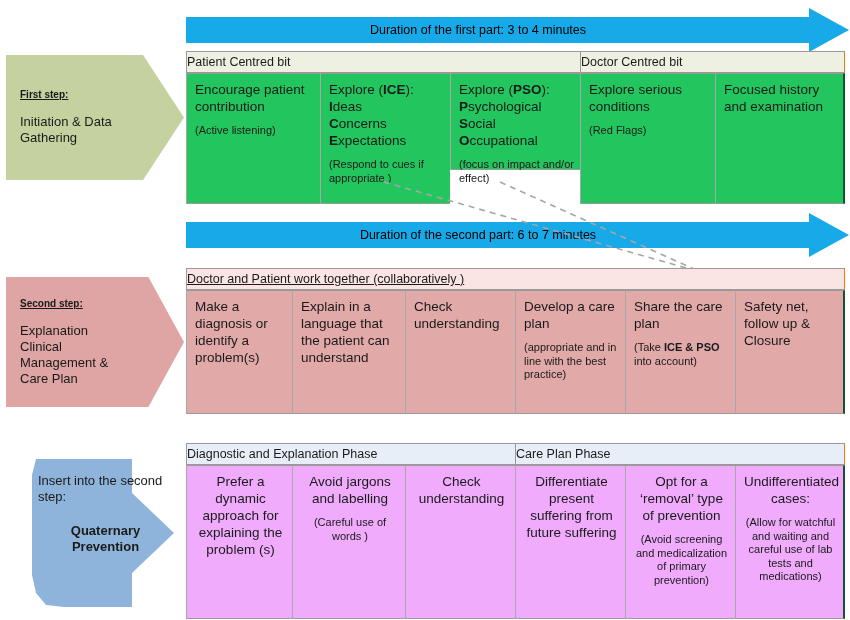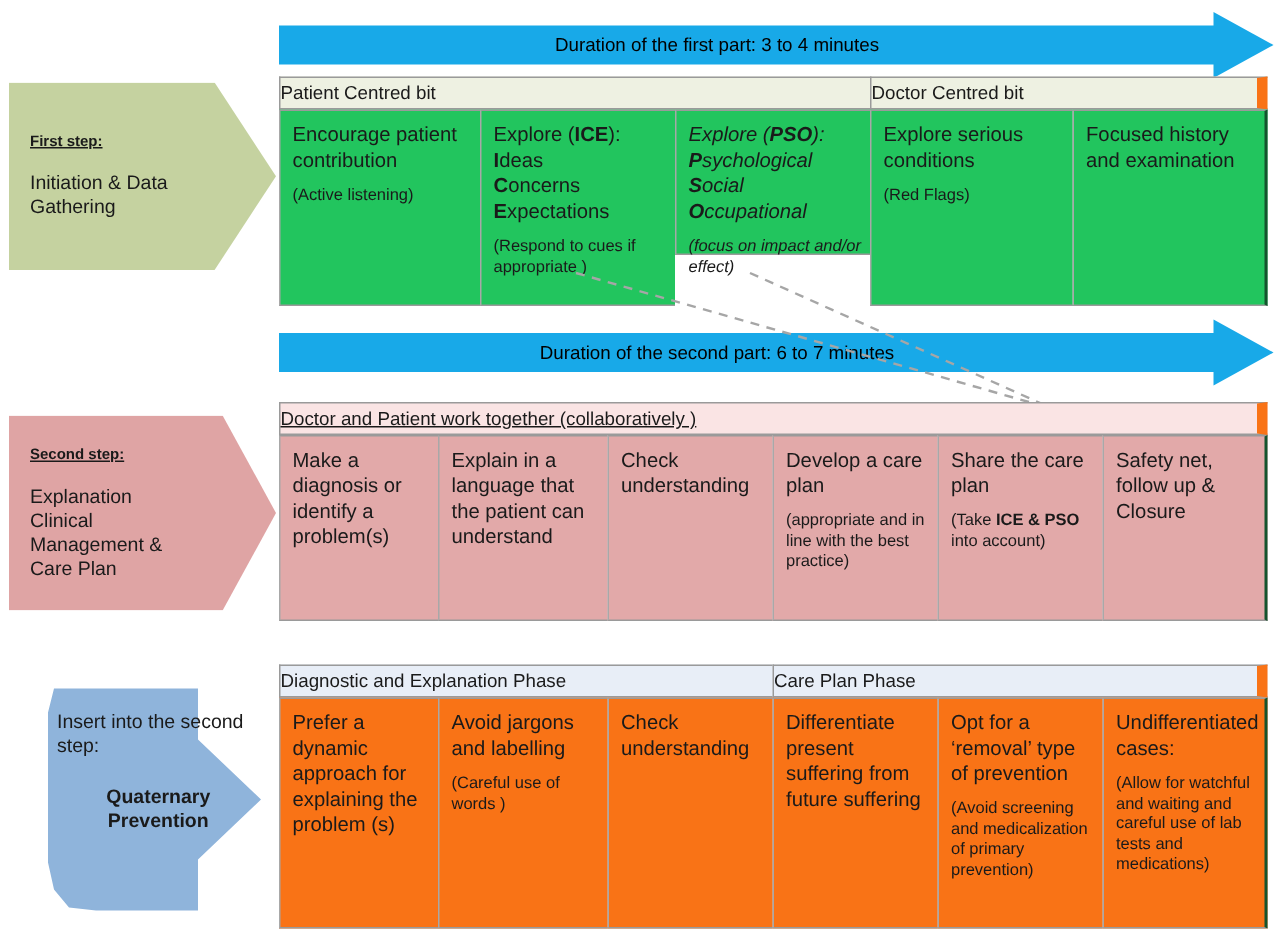--- a/index.html
+++ b/index.html
@@ -48,39 +48,39 @@
   .ba-line2{font-size:13px;font-weight:bold;line-height:16px;margin-top:18px;text-align:center;}
 
   
   .tbl{position:absolute;box-sizing:border-box;}
   .tbl .hdr-row{display:flex;height:22px;}
   .tbl .hdr{
     box-sizing:border-box;height:22px;display:flex;align-items:center;
     font-size:12.5px;
     border:1px solid #9a9a9a;border-right:none;
   }
-  .tbl .hdr:last-child{border-right:7px solid #f97316;}
+  .tbl .hdr:last-child{border-right:1px solid #f97316;}
   .tbl .body-row{display:flex;}
   .tbl .cell{
     box-sizing:border-box;padding:7px 6px 6px 8px;
     border-left:1px solid #a8a8a8;
     border-bottom:1px solid #9a9a9a;
     border-top:1px solid #9a9a9a;
   }
   .tbl .cell:last-child{border-right:2px solid #14532d;}
   .cell .main{font-size:13.5px;line-height:17px;}
   .cell .sub{font-size:11px;line-height:13.5px;margin-top:9px;}
   .cell b{font-weight:bold;}
 
   .green-tbl .hdr{background:#eef1e2;}
   .green-tbl .cell{background:#22c55e;}
   .pink-tbl .hdr{background:#fae4e4;}
   .pink-tbl .cell{background:#e2a9a9;}
   .blue-tbl .hdr{background:#e8eef7;}
-  .blue-tbl .cell{background:#f97316;}
+  .blue-tbl .cell{background:#f0abfc;text-align:center;}
 
   
   .connectors{position:absolute;left:0;top:0;width:850px;height:620px;pointer-events:none;}
 </style>
 </head>
 <body>
 
 <div class="duration-arrow" style="left:186px;top:8px;width:664px;">
   <div class="bar" style="width:624px;">
     <span class="lbl">Duration of the first part: 3 to 4 minutes</span>
@@ -100,21 +100,21 @@
   </div>
   <div class="body-row" id="first-step-cells">
       <div class="cell" style="width: 134px; height: 131px;">
         <div class="main">Encourage patient contribution</div>
         <div class="sub">(Active listening)</div>
       </div>
       <div class="cell" style="width: 130px; height: 131px;">
         <div class="main">Explore (<b>ICE</b>):<br><b>I</b>deas<br><b>C</b>oncerns<br><b>E</b>xpectations</div>
         <div class="sub">(Respond to cues if appropriate )</div>
       </div>
-      <div class="cell" style="width: 130px; height: 97px; font-style: italic;">
+      <div class="cell" style="width: 130px; height: 97px;">
         <div class="main">Explore (<b>PSO</b>):<br><b>P</b>sychological<br><b>S</b>ocial<br><b>O</b>ccupational</div>
         <div class="sub">(focus on impact and/or  effect)</div>
       </div>
       <div class="cell" style="width: 135px; height: 131px;">
         <div class="main">Explore serious conditions</div>
         <div class="sub">(Red  Flags)</div>
       </div>
       <div class="cell" style="width: 130px; height: 131px;">
         <div class="main">Focused history and examination</div>
       </div>

